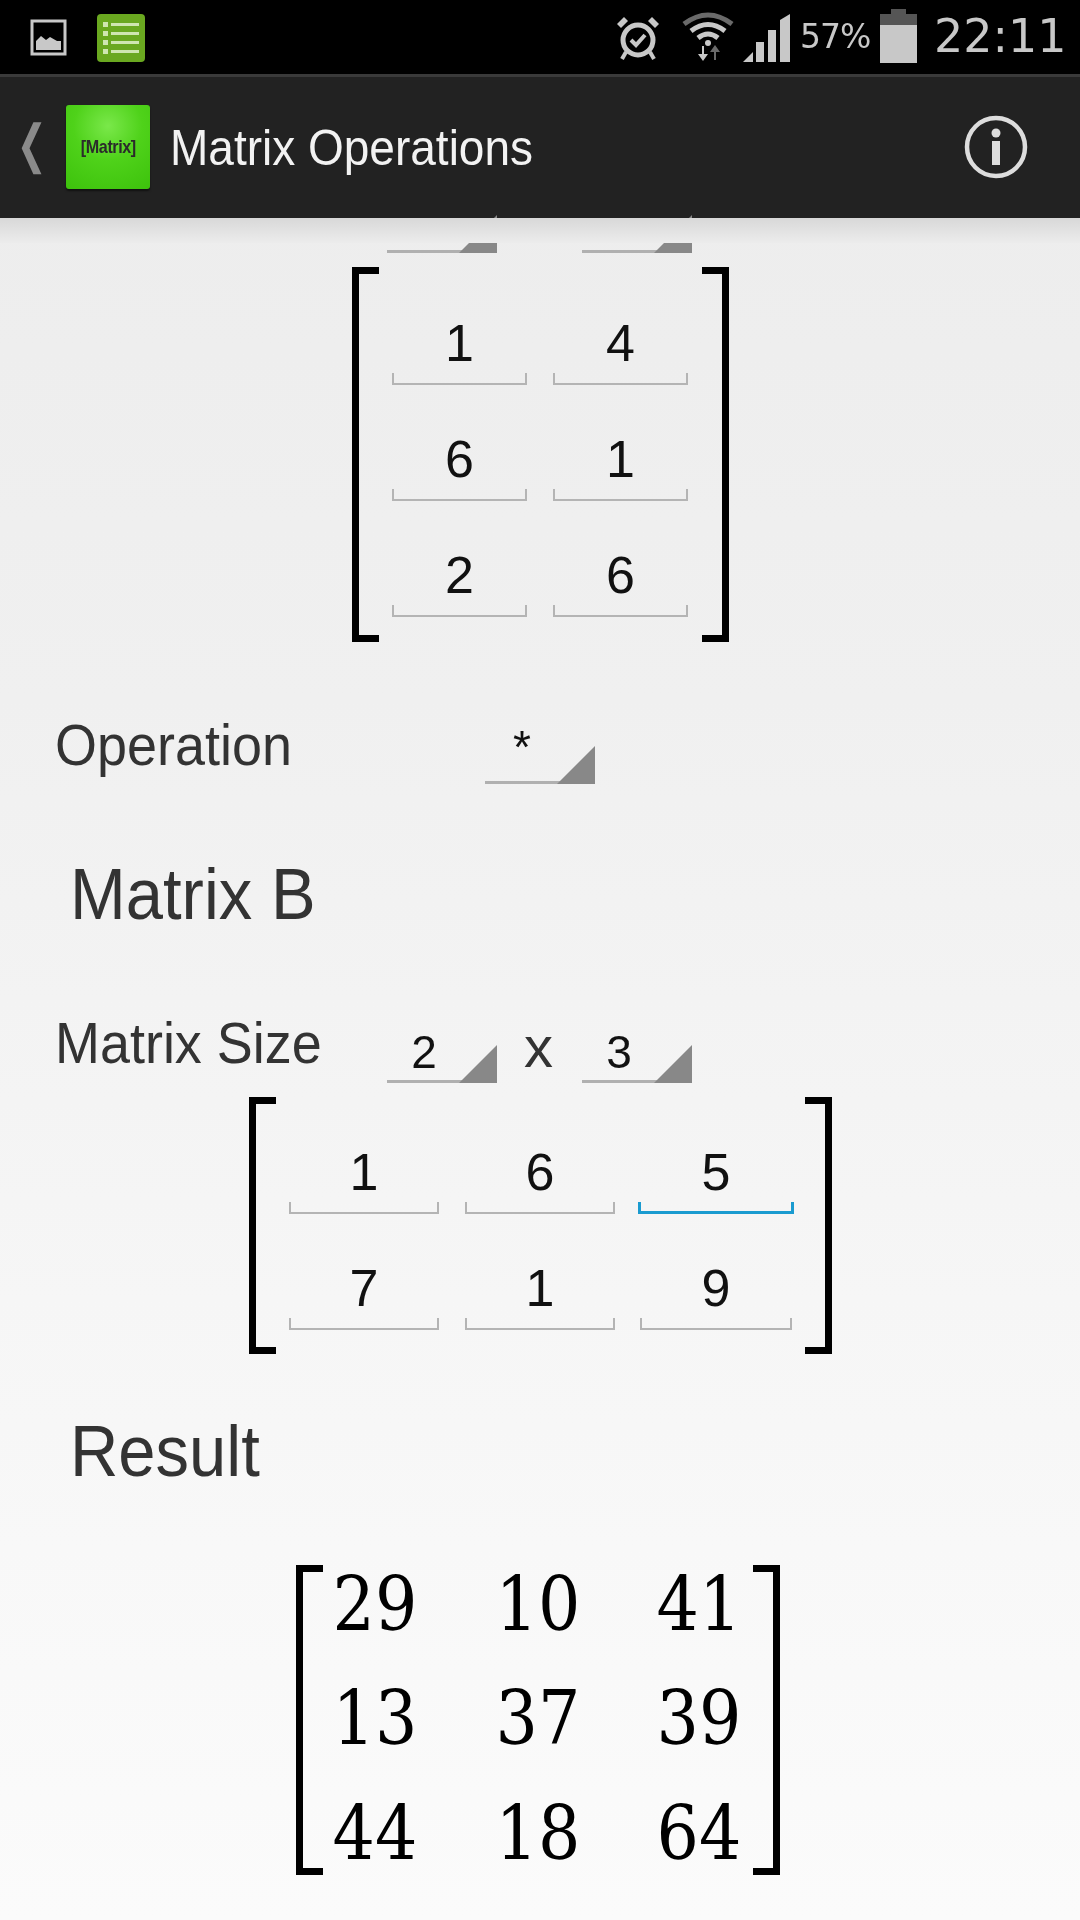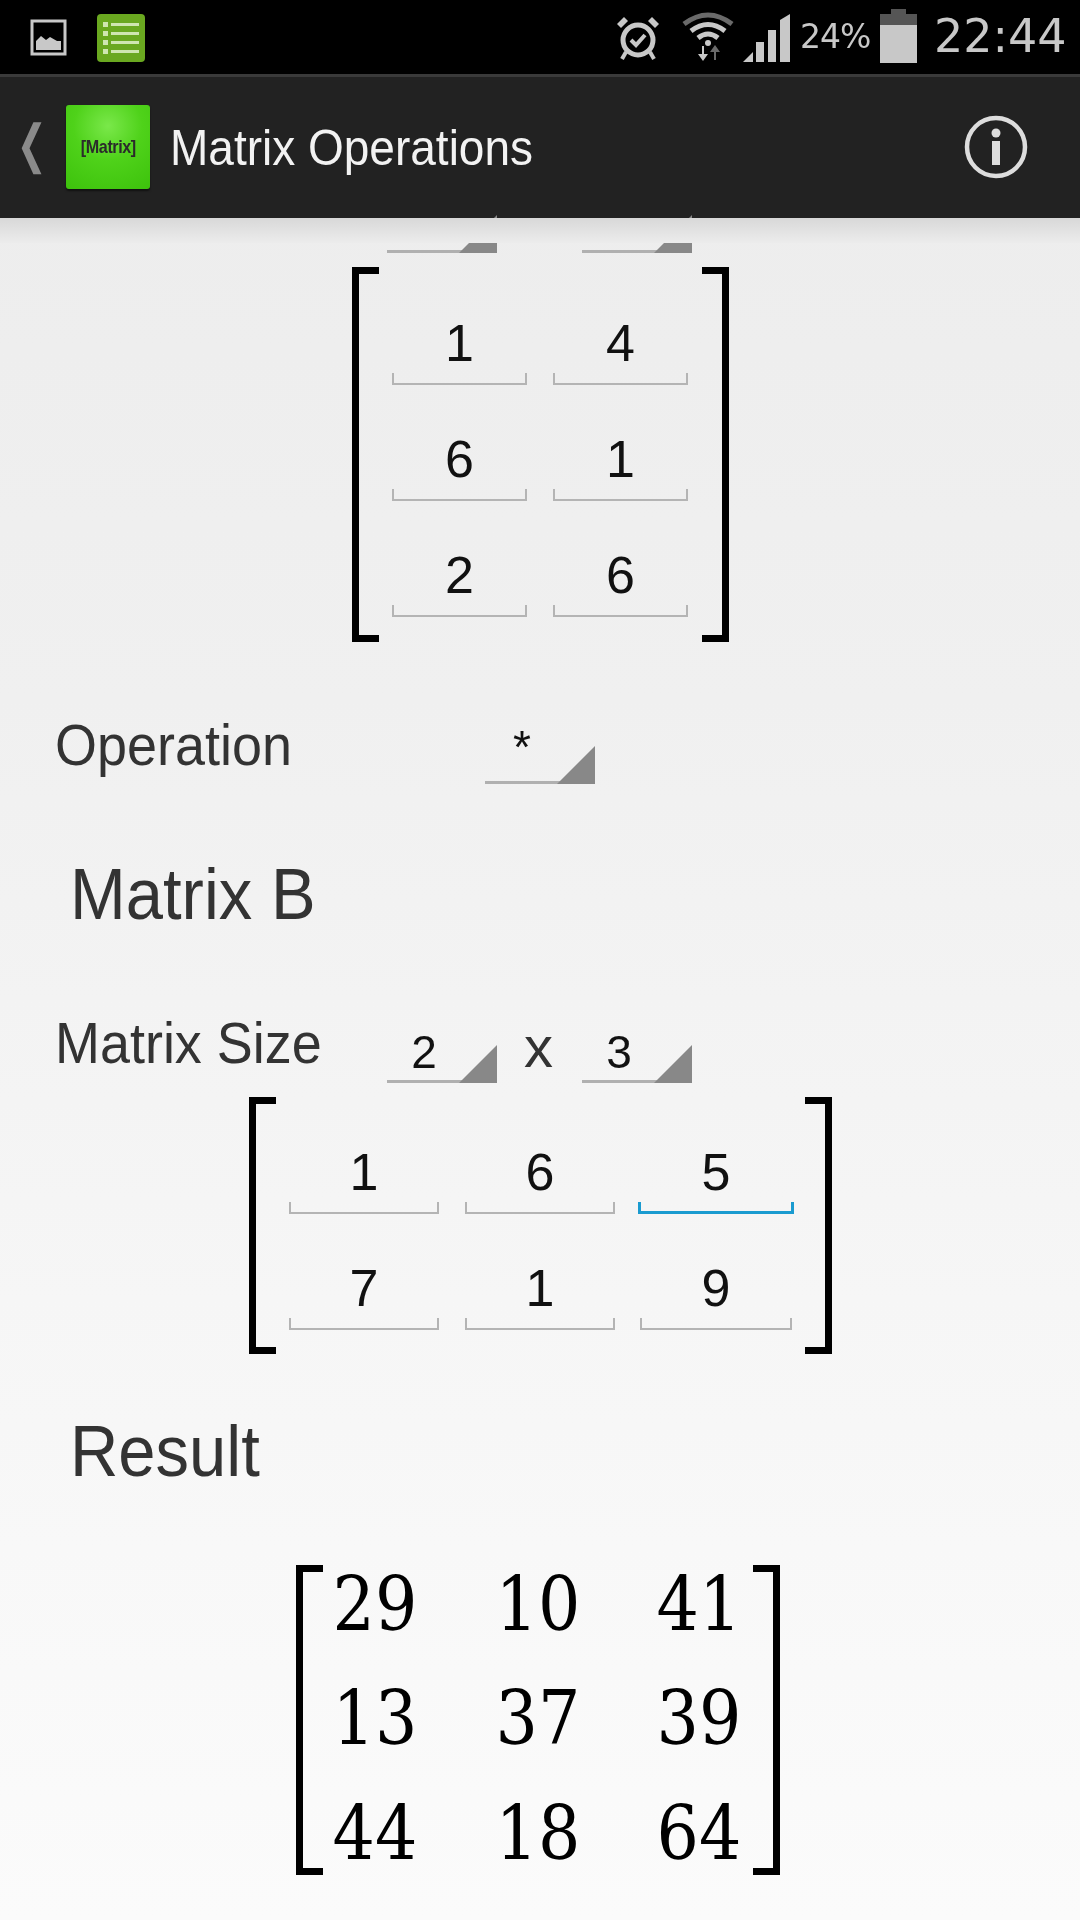--- a/index.html
+++ b/index.html
@@ -113,30 +113,30 @@
 </div>
 
 <div class="abs" style="left:743px;top:14px;width:48px;height:48px;">
   <svg width="48" height="48" viewBox="0 0 48 48">
     <path d="M0 48 L10 38 L10 48 Z" fill="#c8c8c8"></path>
     <rect x="13" y="28" width="8" height="20" fill="#c8c8c8"></rect>
     <rect x="25" y="16" width="8" height="32" fill="#c8c8c8"></rect>
     <path d="M37 6 L47 0 L47 48 L37 48 Z" fill="#c8c8c8"></path>
   </svg>
 </div>
-<span class="sb-text" style="left:800px;top:20px;font-size:33px;letter-spacing:-1px;">24%</span>
+<span class="sb-text" style="left:800px;top:20px;font-size:33px;letter-spacing:-1px;">57%</span>
 
 <div class="abs" style="left:880px;top:9px;width:37px;height:54px;">
   <svg width="37" height="54" viewBox="0 0 37 54">
     <rect x="11" y="0" width="15" height="6" fill="#555"></rect>
     <rect x="0" y="5" width="37" height="11" fill="#555"></rect>
     <rect x="0" y="16" width="37" height="38" fill="#c8c8c8"></rect>
   </svg>
 </div>
-<span class="sb-text" style="left:934px;top:13px;font-size:46px;">22:44</span>
+<span class="sb-text" style="left:934px;top:13px;font-size:46px;">22:11</span>
 
 <div class="actionbar"></div>
 <div class="ab-shadow"></div>
 <div class="abs" style="left:0;top:95px;width:160px;height:105px;"></div>
 <div class="up-chevron">❮</div>
 <div class="app-icon">
   <span>[Matrix]</span>
 </div>
 <div class="title">Matrix Operations</div>
 <div class="info-btn">

